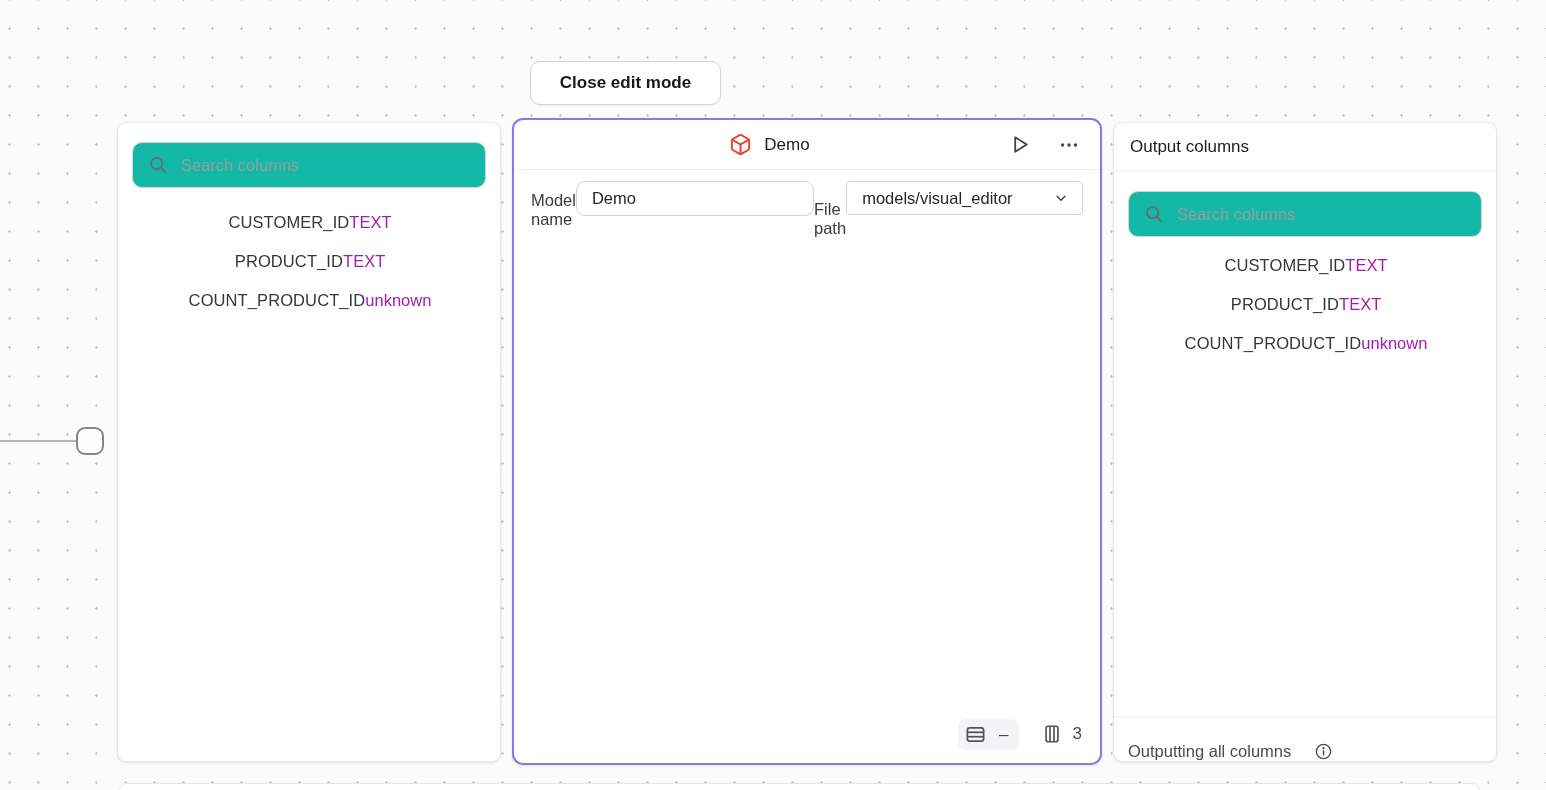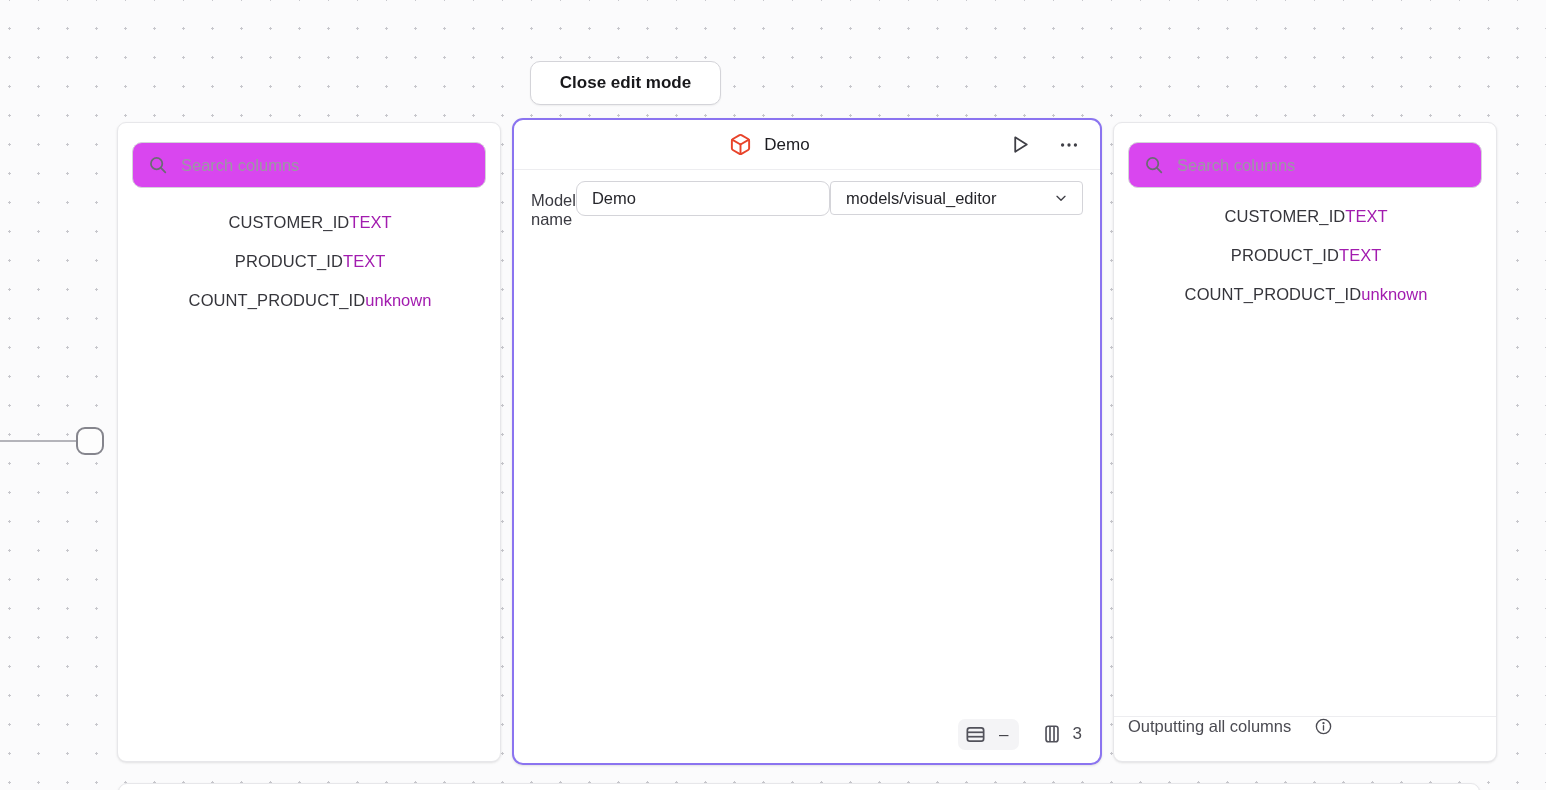--- a/index.html
+++ b/index.html
@@ -45,21 +45,21 @@
   }
   .edge-handle {
     position: absolute; left: 76px; top: 427px; width: 28px; height: 28px;
     background: #fdfdfd; border: 2px solid #85858d; border-radius: 9px;
   }
 
   
   .search-box {
     margin: 19px 14px 0 14px; height: 46px;
     border: 1px solid #d4d4d9; border-radius: 10px;
-    display: flex; align-items: center; padding: 0 14px; background: #d946ef;
+    display: flex; align-items: center; padding: 0 14px; background: #14b8a6;
   }
   .search-box input {
     border: none; outline: none; flex: 1; margin-left: 12px;
     font-family: "Liberation Sans", sans-serif;
     font-size: 16.5px; color: #3f3f46; background: transparent;
   }
   .search-box input::placeholder { color: #9a9aa2; }
 
   
   .col-list { margin-top: 15px; }
@@ -110,21 +110,21 @@
   }
   .stat-dash { font-size: 17px; color: #3f3f46; font-weight: 500; line-height: 1; }
   .stat-group { display: flex; align-items: center; gap: 10px; margin-left: 12px; }
   .stat-count { font-size: 17px; color: #4b4b52; }
 
   
   #output-panel { left: 1113px; top: 122px; width: 384px; height: 640px; }
   #output-panel .col-list { margin-top: 9px; }
   .output-footer {
     margin-top: auto; flex: 0 0 45px; border-top: 1px solid #ededf0;
-    display: flex; align-items: flex-start; gap: 23px; padding: 0 14px;
+    display: flex; align-items: flex-end; gap: 23px; padding: 0 14px;
     font-size: 16.5px; color: #4b4b52;
   }
 
   
   .bottom-panel {
     position: absolute; left: 118px; top: 783px; width: 1362px; height: 30px;
     background: #ffffff; border: 1px solid #e7e7ea; border-radius: 9px;
     box-shadow: 0 1px 3px rgba(16,16,20,0.07);
   }
 
@@ -197,20 +197,21 @@
             </svg>
           </span>
         </button>
       </div>
     </div>
 
     <div class="model-body">
       <div class="field-label">Model name</div>
       <input class="text-input" type="text" value="Demo" style="">
 
+      <div class="field-label" style="margin-top:19px;">File path</div>
       <div class="select-input">
         <span>models/visual_editor</span>
         <span>
           <svg width="16" height="16" viewBox="0 0 24 24" fill="none" stroke="#3f3f46" stroke-width="2" stroke-linecap="round" stroke-linejoin="round">
             <polyline points="6 9.5 12 15.5 18 9.5"></polyline>
           </svg>
         </span>
       </div>
     </div>
 
@@ -232,20 +233,23 @@
             <line x1="9.8" y1="3.5" x2="9.8" y2="20.5"></line>
             <line x1="14.2" y1="3.5" x2="14.2" y2="20.5"></line>
           </svg>
         </span>
         <span class="stat-count">3</span>
       </div>
     </div>
   </div>
 
   <div class="panel" id="output-panel">
+    <div class="panel-header">
+      <span class="panel-title">Output columns</span>
+    </div>
 
     <div class="search-box">
       <span>
         <svg width="22" height="22" viewBox="0 0 24 24" fill="none" stroke="#6b6b73" stroke-width="1.9" stroke-linecap="round">
           <circle cx="10.5" cy="10.5" r="6.2"></circle>
           <line x1="15.2" y1="15.2" x2="20" y2="20"></line>
         </svg>
       </span>
       <input type="text" placeholder="Search columns" style="">
     </div>

